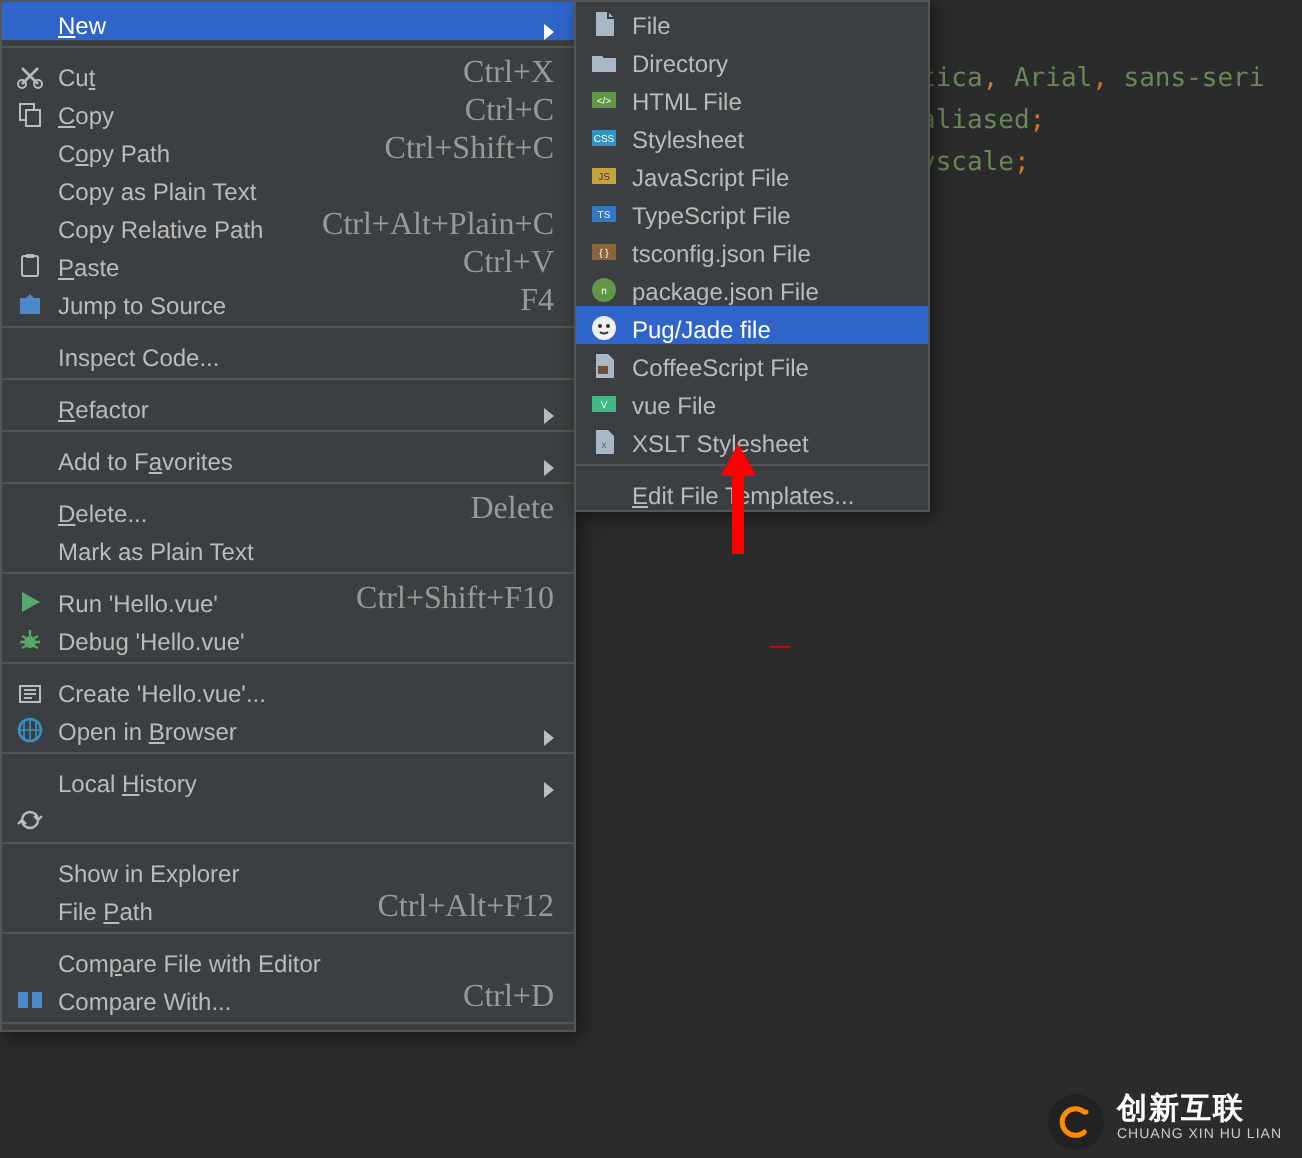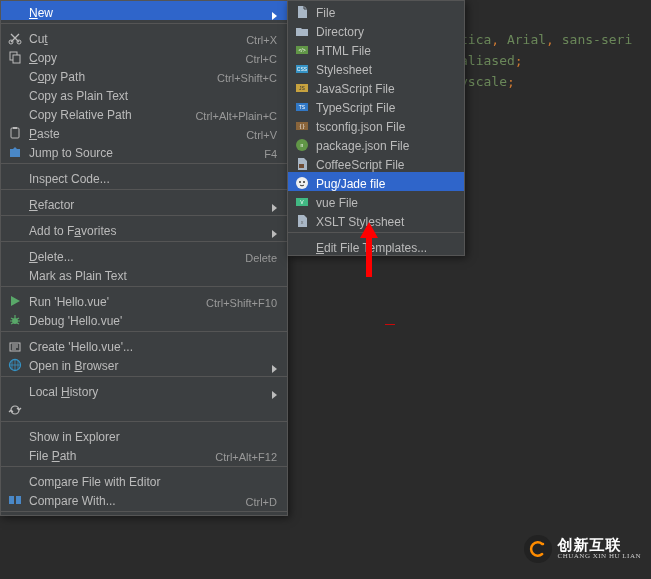--- a/index.html
+++ b/index.html
@@ -52,21 +52,21 @@
   .item .icon {
     width: 16px; height: 16px;
     margin-right: 6px;
     display: inline-flex;
     align-items: center;
     justify-content: center;
     flex-shrink: 0;
   }
   .item .spacer-icon { width: 16px; margin-right: 6px; flex-shrink: 0; }
   .item .label { flex: 1; }
-  .item .shortcut { color: #999; font-size: 11px; margin-left: 10px; }
+  .item .shortcut { color: #999; font-size: 16px; margin-left: 10px; font-family: Liberation Serif, serif; }
   .item .arrow {
     width: 0; height: 0;
     border-top: 4px solid transparent;
     border-bottom: 4px solid transparent;
     border-left: 5px solid #bbb;
     margin-left: 8px;
   }
   .item.sel .arrow { border-left-color: #fff; }
   .sep { height: 1px; background: #555; margin: 3px 0; }
   .und { text-decoration: underline; }
@@ -74,27 +74,25 @@
   
   .pointer {
     position: absolute;
     left: 358px; top: 222px;
     width: 22px; height: 55px;
     pointer-events: none;
   }
 
   .watermark {
     position: absolute;
-    right: 10px; bottom: 16px;
+    right: 10px; bottom: 4px;
     display: flex;
-    align-items: center;
     gap: 6px;
     color: #fff;
     font-size: 13px;
-    font-family: Liberation Serif, serif;
   }
   .watermark .logo-c {
     width: 28px; height: 28px;
     border-radius: 50%;
     background: #222;
     display: flex; align-items: center; justify-content: center;
     position: relative;
   }
   .watermark .logo-c svg { width: 20px; height: 20px; }
   .watermark .txt { display: flex; flex-direction: column; line-height: 1.1; }
@@ -347,39 +345,39 @@
     </div>
     <div class="item">
       <span class="icon">
         <svg width="14" height="14" viewBox="0 0 14 14">
           <circle cx="7" cy="7" r="6" fill="#619647"></circle>
           <text x="7" y="9" font-size="5" fill="#fff" text-anchor="middle">n</text>
         </svg>
       </span>
       <span class="label">package.json File</span>
     </div>
-    <div class="item">
-      <span class="icon">
-        <svg width="14" height="14" viewBox="0 0 14 14">
-          <path d="M3 1h6l3 3v9H3z" fill="#a9b7c6"></path>
-          <rect x="4" y="7" width="5" height="4" fill="#6f4e37"></rect>
-        </svg>
-      </span>
-      <span class="label">CoffeeScript File</span>
-    </div>
     <div class="item sel">
       <span class="icon">
         <svg width="14" height="14" viewBox="0 0 14 14">
           <circle cx="7" cy="7" r="6" fill="#efefef"></circle>
           <circle cx="5" cy="6" r="1" fill="#333"></circle>
           <circle cx="9" cy="6" r="1" fill="#333"></circle>
           <path d="M5 9c1 1 3 1 4 0" stroke="#333" fill="none"></path>
         </svg>
       </span>
       <span class="label">Pug/Jade file</span>
+    </div>
+    <div class="item">
+      <span class="icon">
+        <svg width="14" height="14" viewBox="0 0 14 14">
+          <path d="M3 1h6l3 3v9H3z" fill="#a9b7c6"></path>
+          <rect x="4" y="7" width="5" height="4" fill="#6f4e37"></rect>
+        </svg>
+      </span>
+      <span class="label">CoffeeScript File</span>
     </div>
     <div class="item">
       <span class="icon">
         <svg width="14" height="14" viewBox="0 0 14 14">
           <rect x="1" y="3" width="12" height="8" fill="#41b883"></rect>
           <text x="7" y="9" font-size="5" fill="#fff" text-anchor="middle">V</text>
         </svg>
       </span>
       <span class="label">vue File</span>
     </div>

